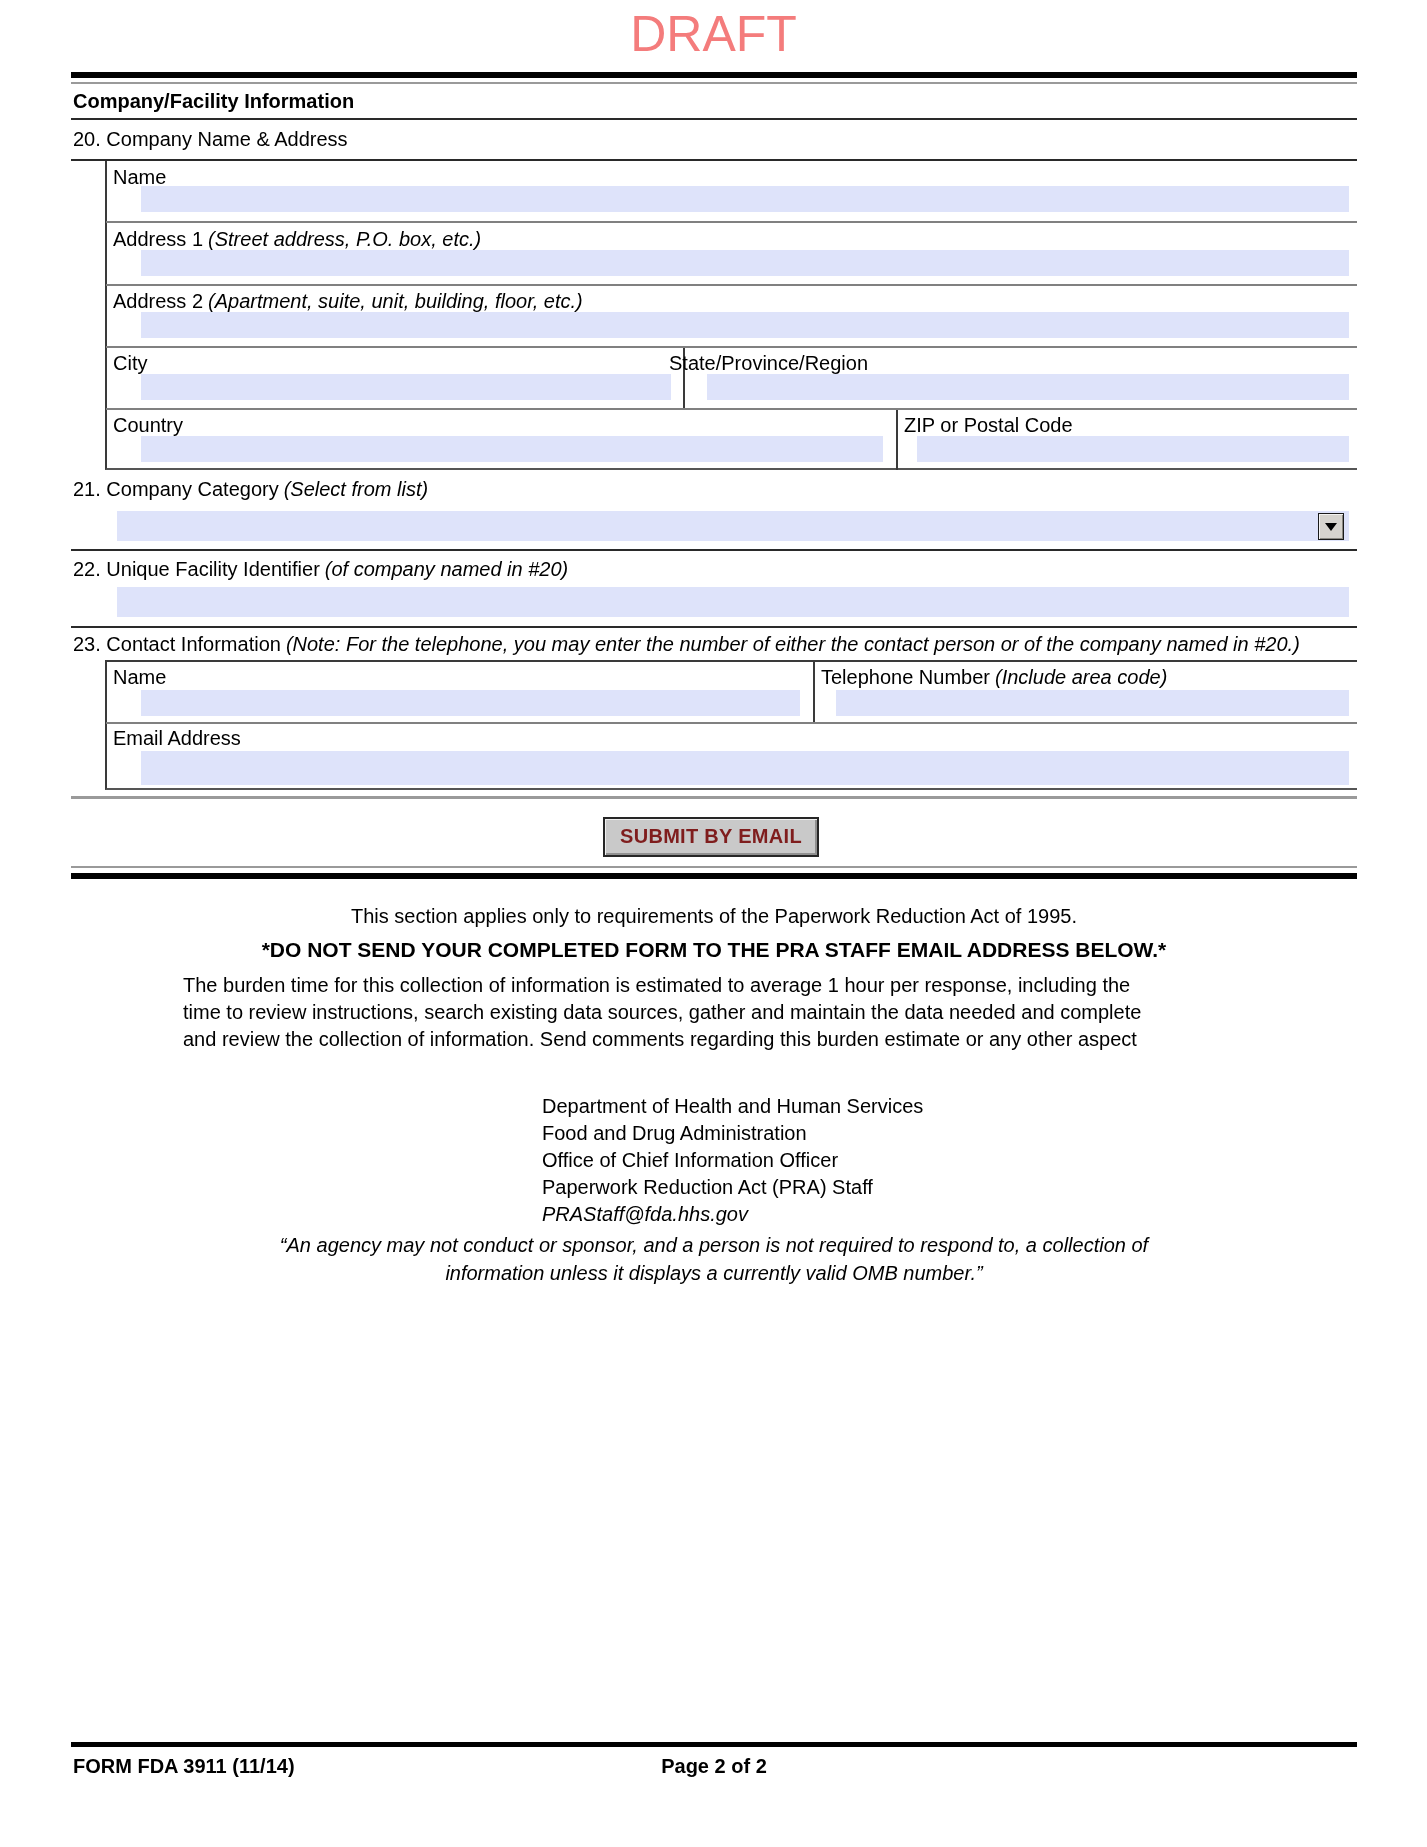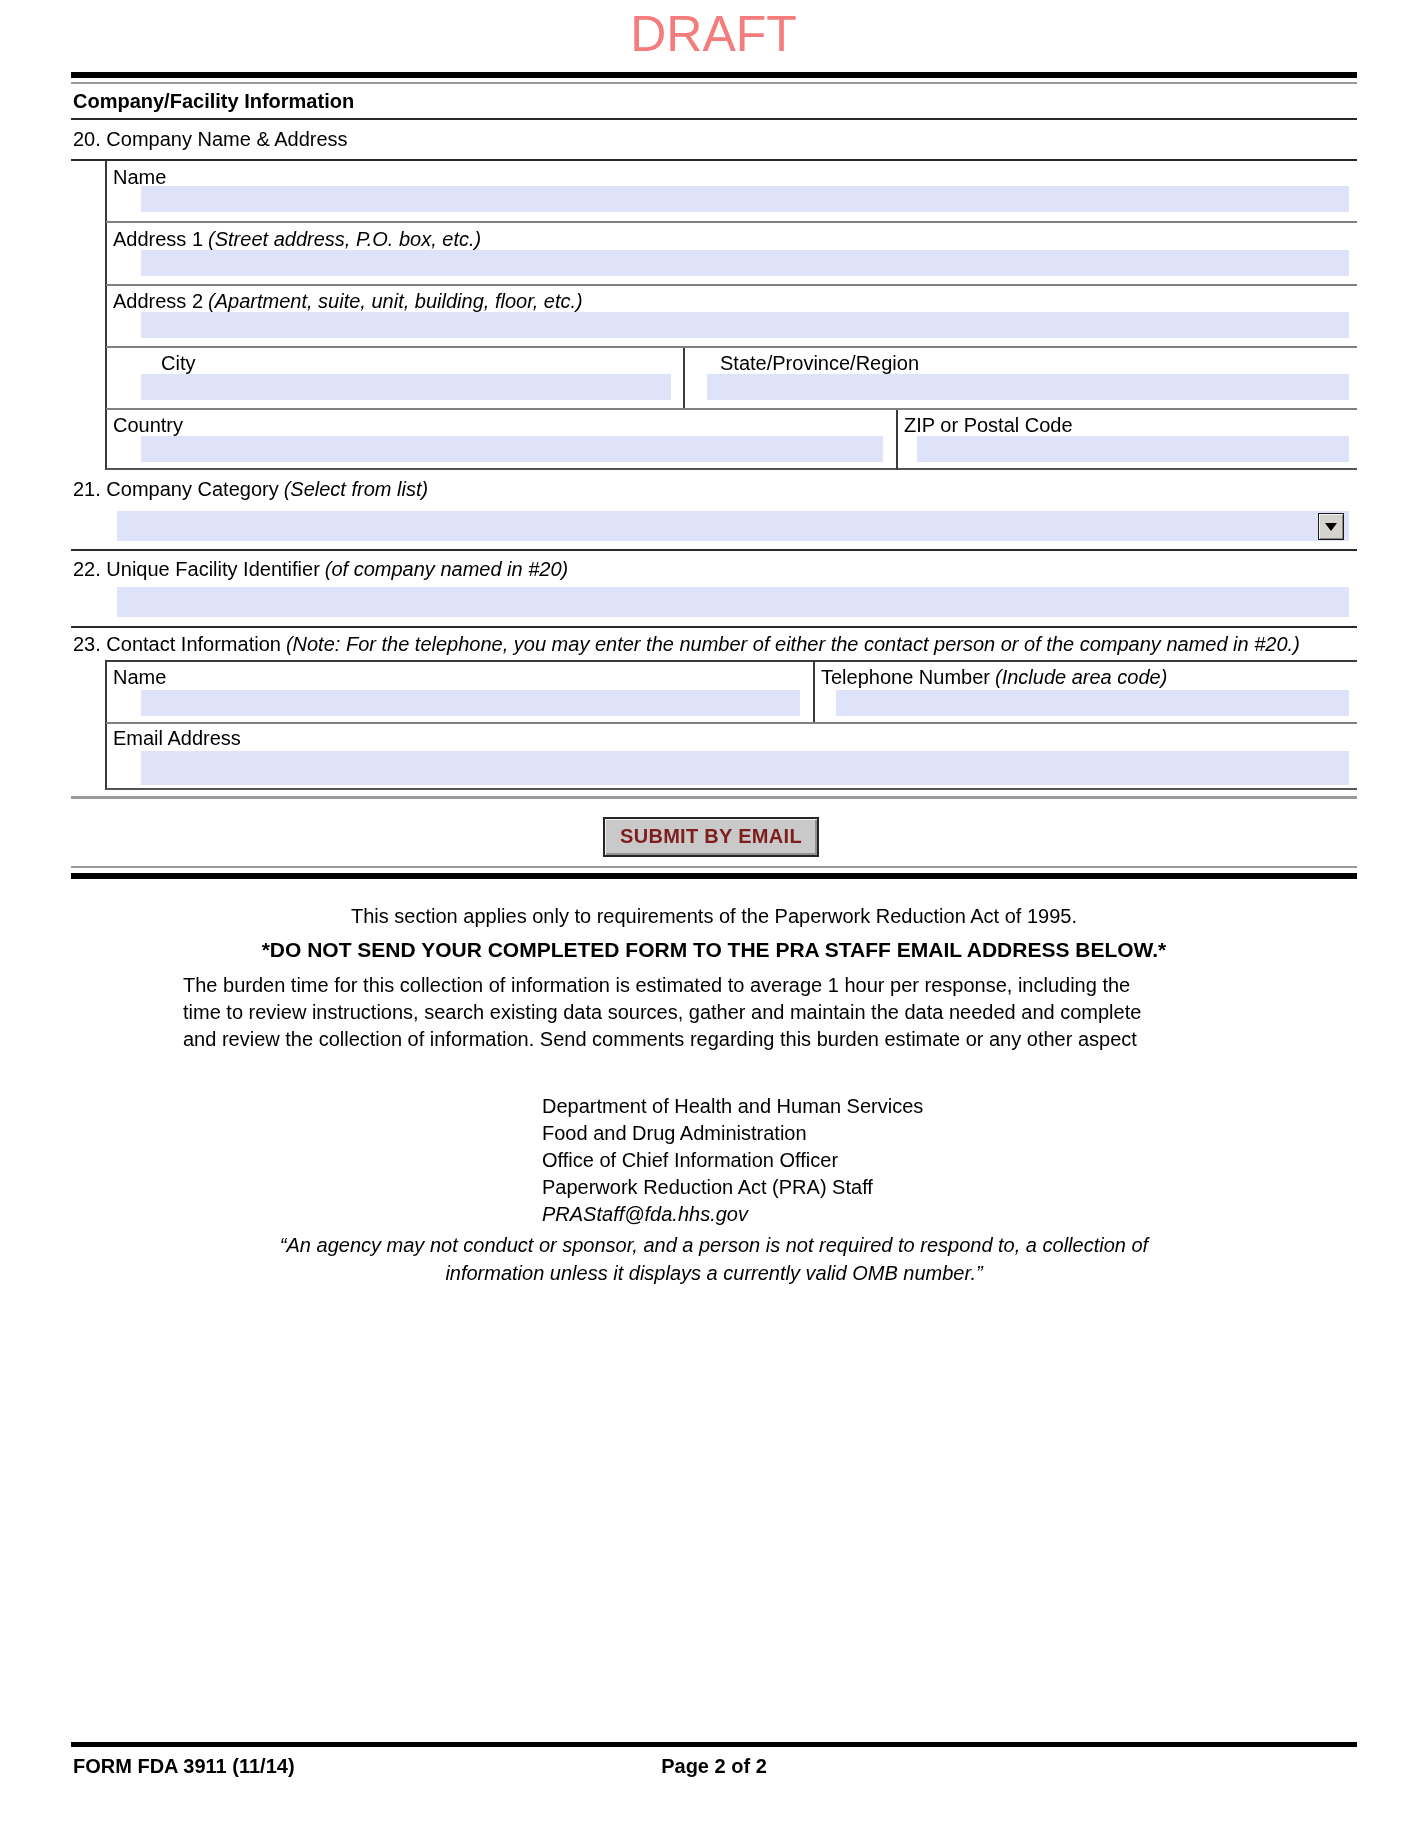--- a/index.html
+++ b/index.html
@@ -68,24 +68,24 @@
 <div class="rowline" style="left:106px; top:221px; width:1251px;"></div>
 
 <div class="lbl" style="left:113px; top:228px;"><span class="main">Address 1</span><span class="hint">(Street address, P.O. box, etc.)</span></div>
 <div class="fld" style="left:141px; top:250px; width:1208px;"></div>
 <div class="rowline" style="left:106px; top:284px; width:1251px;"></div>
 
 <div class="lbl" style="left:113px; top:290px;"><span class="main">Address 2</span><span class="hint">(Apartment, suite, unit, building, floor, etc.)</span></div>
 <div class="fld" style="left:141px; top:312px; width:1208px;"></div>
 <div class="rowline" style="left:106px; top:346px; width:1251px;"></div>
 
-<div class="lbl" style="left:113px; top:352px;margin-left:48px;">City</div>
+<div class="lbl" style="left:113px; top:352px;">City</div>
 <div class="fld" style="left:141px; top:374px; width:530px;"></div>
 <div class="vline" style="left:683px; top:348px; height:60px;"></div>
-<div class="lbl" style="left:720px; top:352px;">State/Province/Region</div>
+<div class="lbl" style="left:669px; top:352px;">State/Province/Region</div>
 <div class="fld" style="left:707px; top:374px; width:642px;"></div>
 <div class="rowline" style="left:106px; top:408px; width:1251px;"></div>
 
 <div class="lbl" style="left:113px; top:414px;">Country</div>
 <div class="fld" style="left:141px; top:436px; width:742px;"></div>
 <div class="vline" style="left:896px; top:410px; height:60px;"></div>
 <div class="lbl" style="left:904px; top:414px;">ZIP or Postal Code</div>
 <div class="fld" style="left:917px; top:436px; width:432px;"></div>
 
 <div class="lbl" style="left:73px; top:478px;text-align:right;"><span class="main">21. Company Category</span><span class="hint">(Select from list)</span></div>

